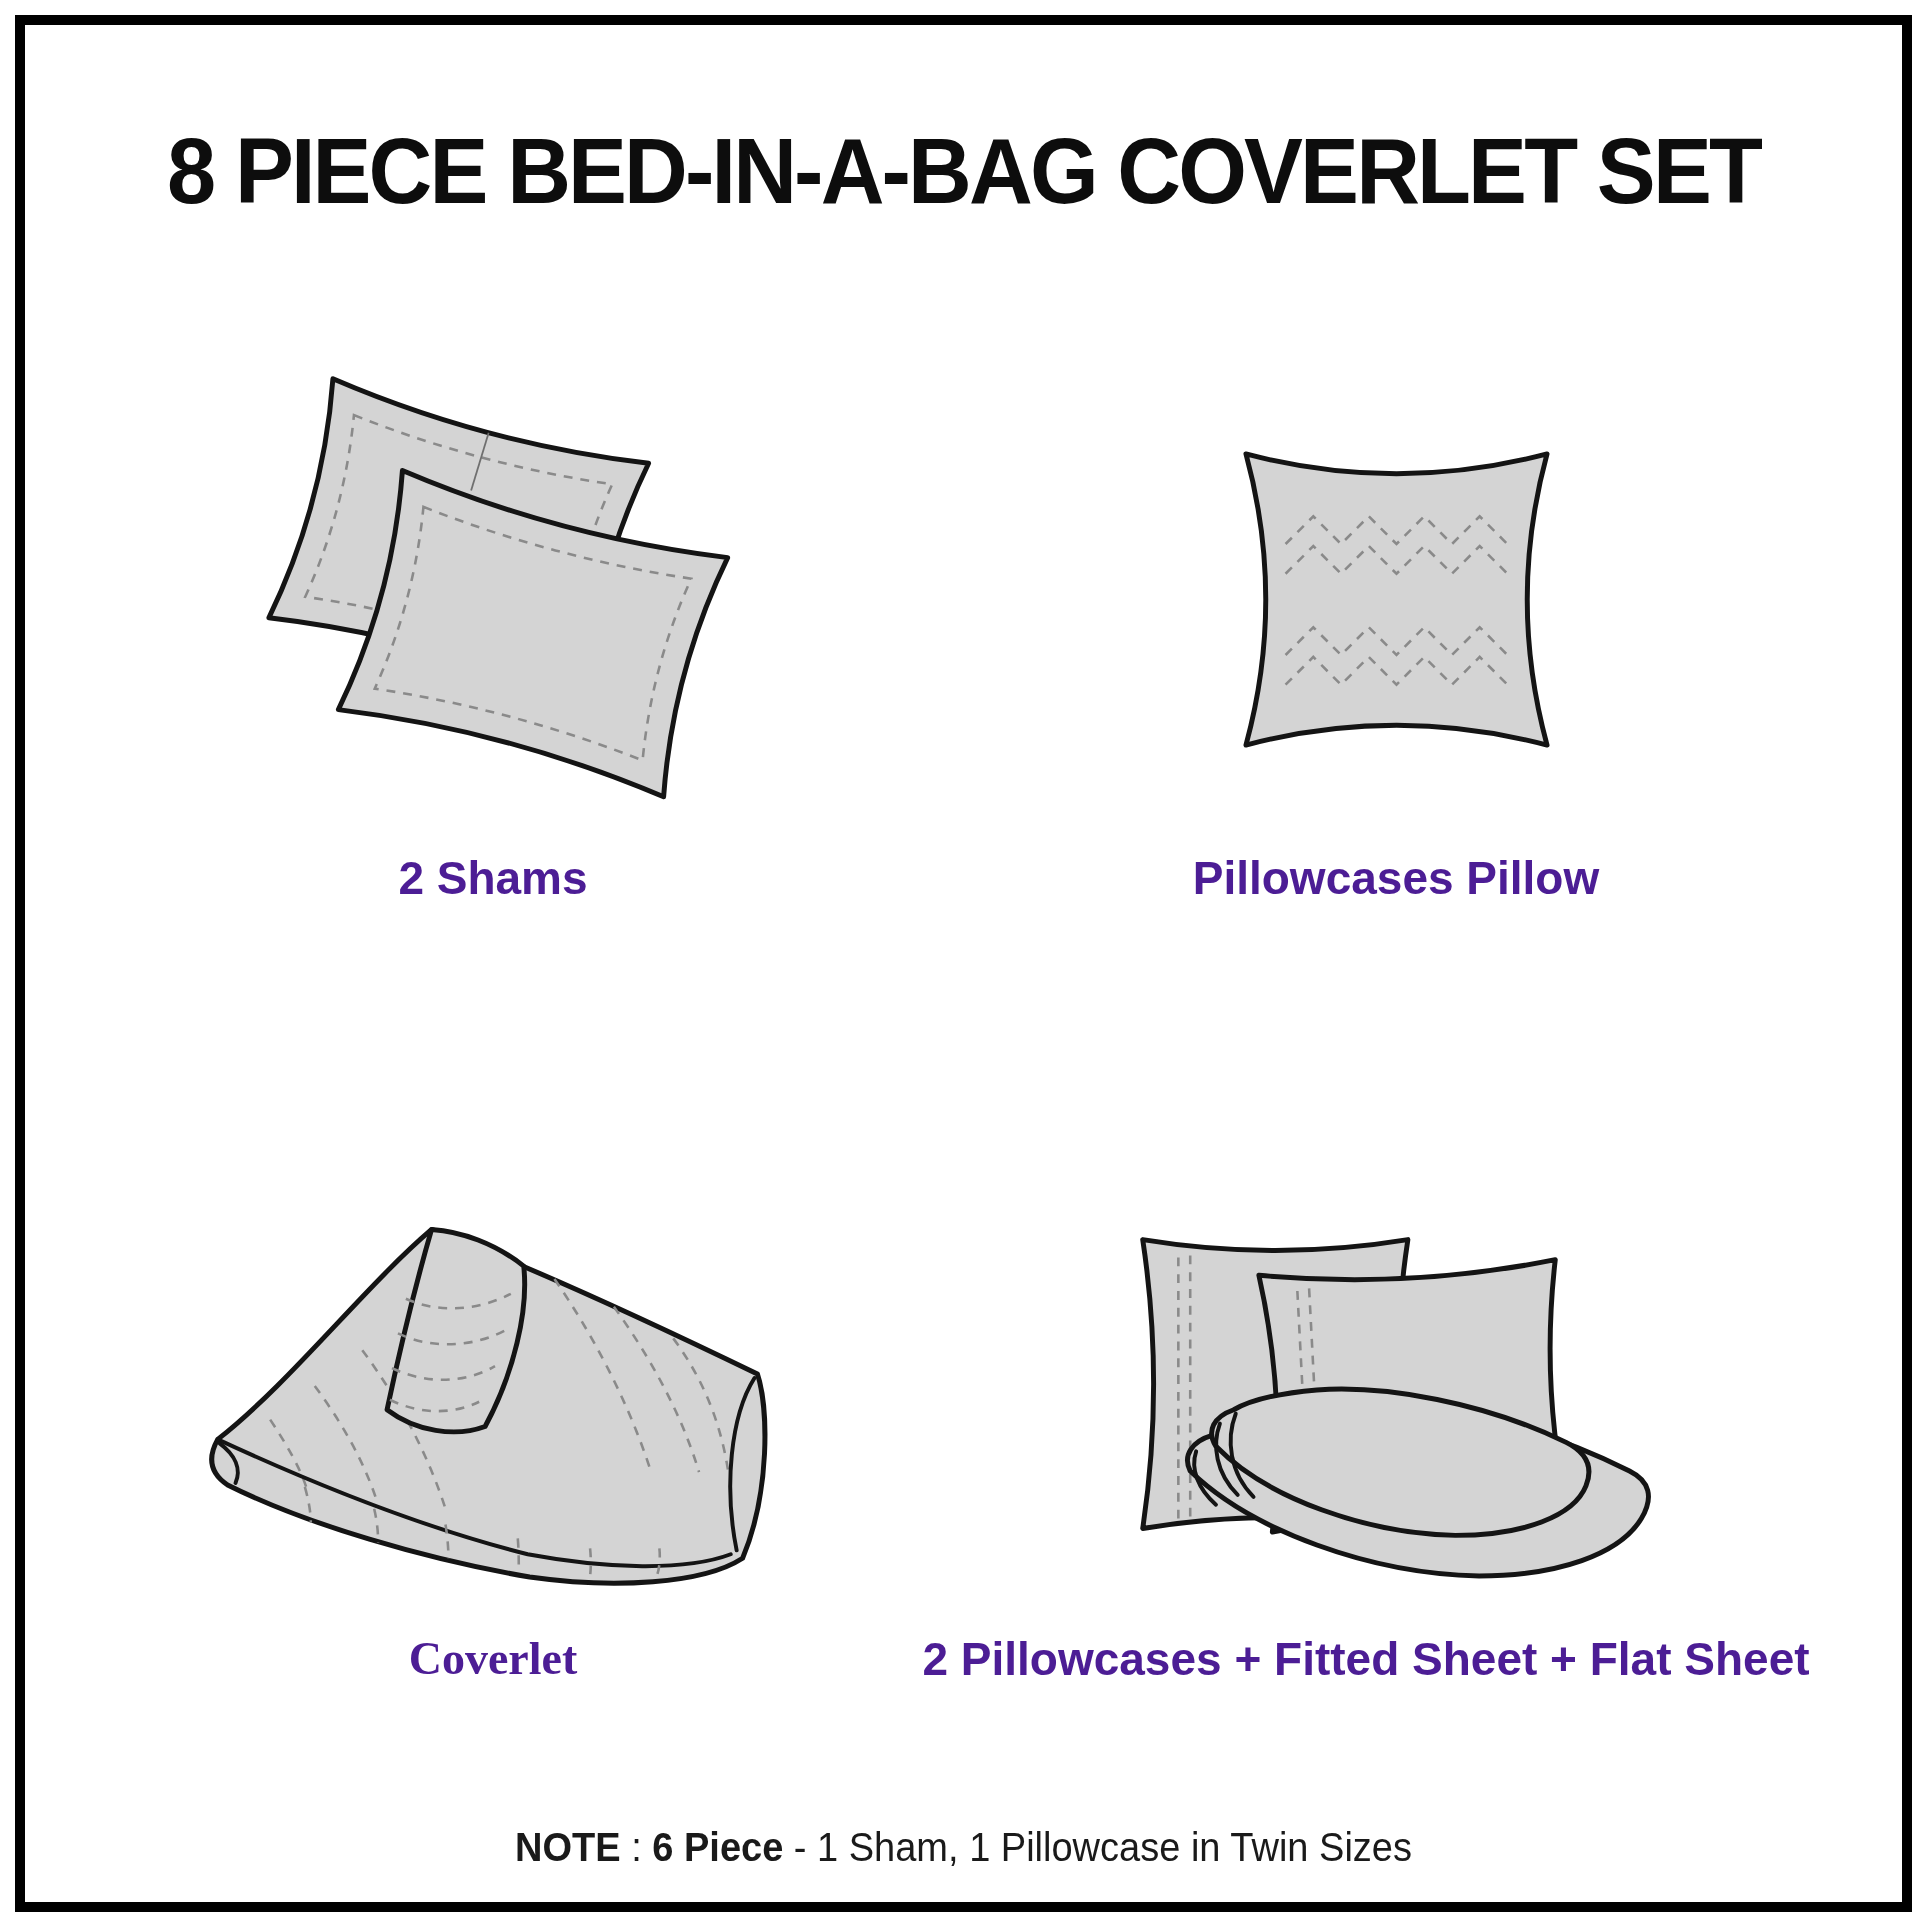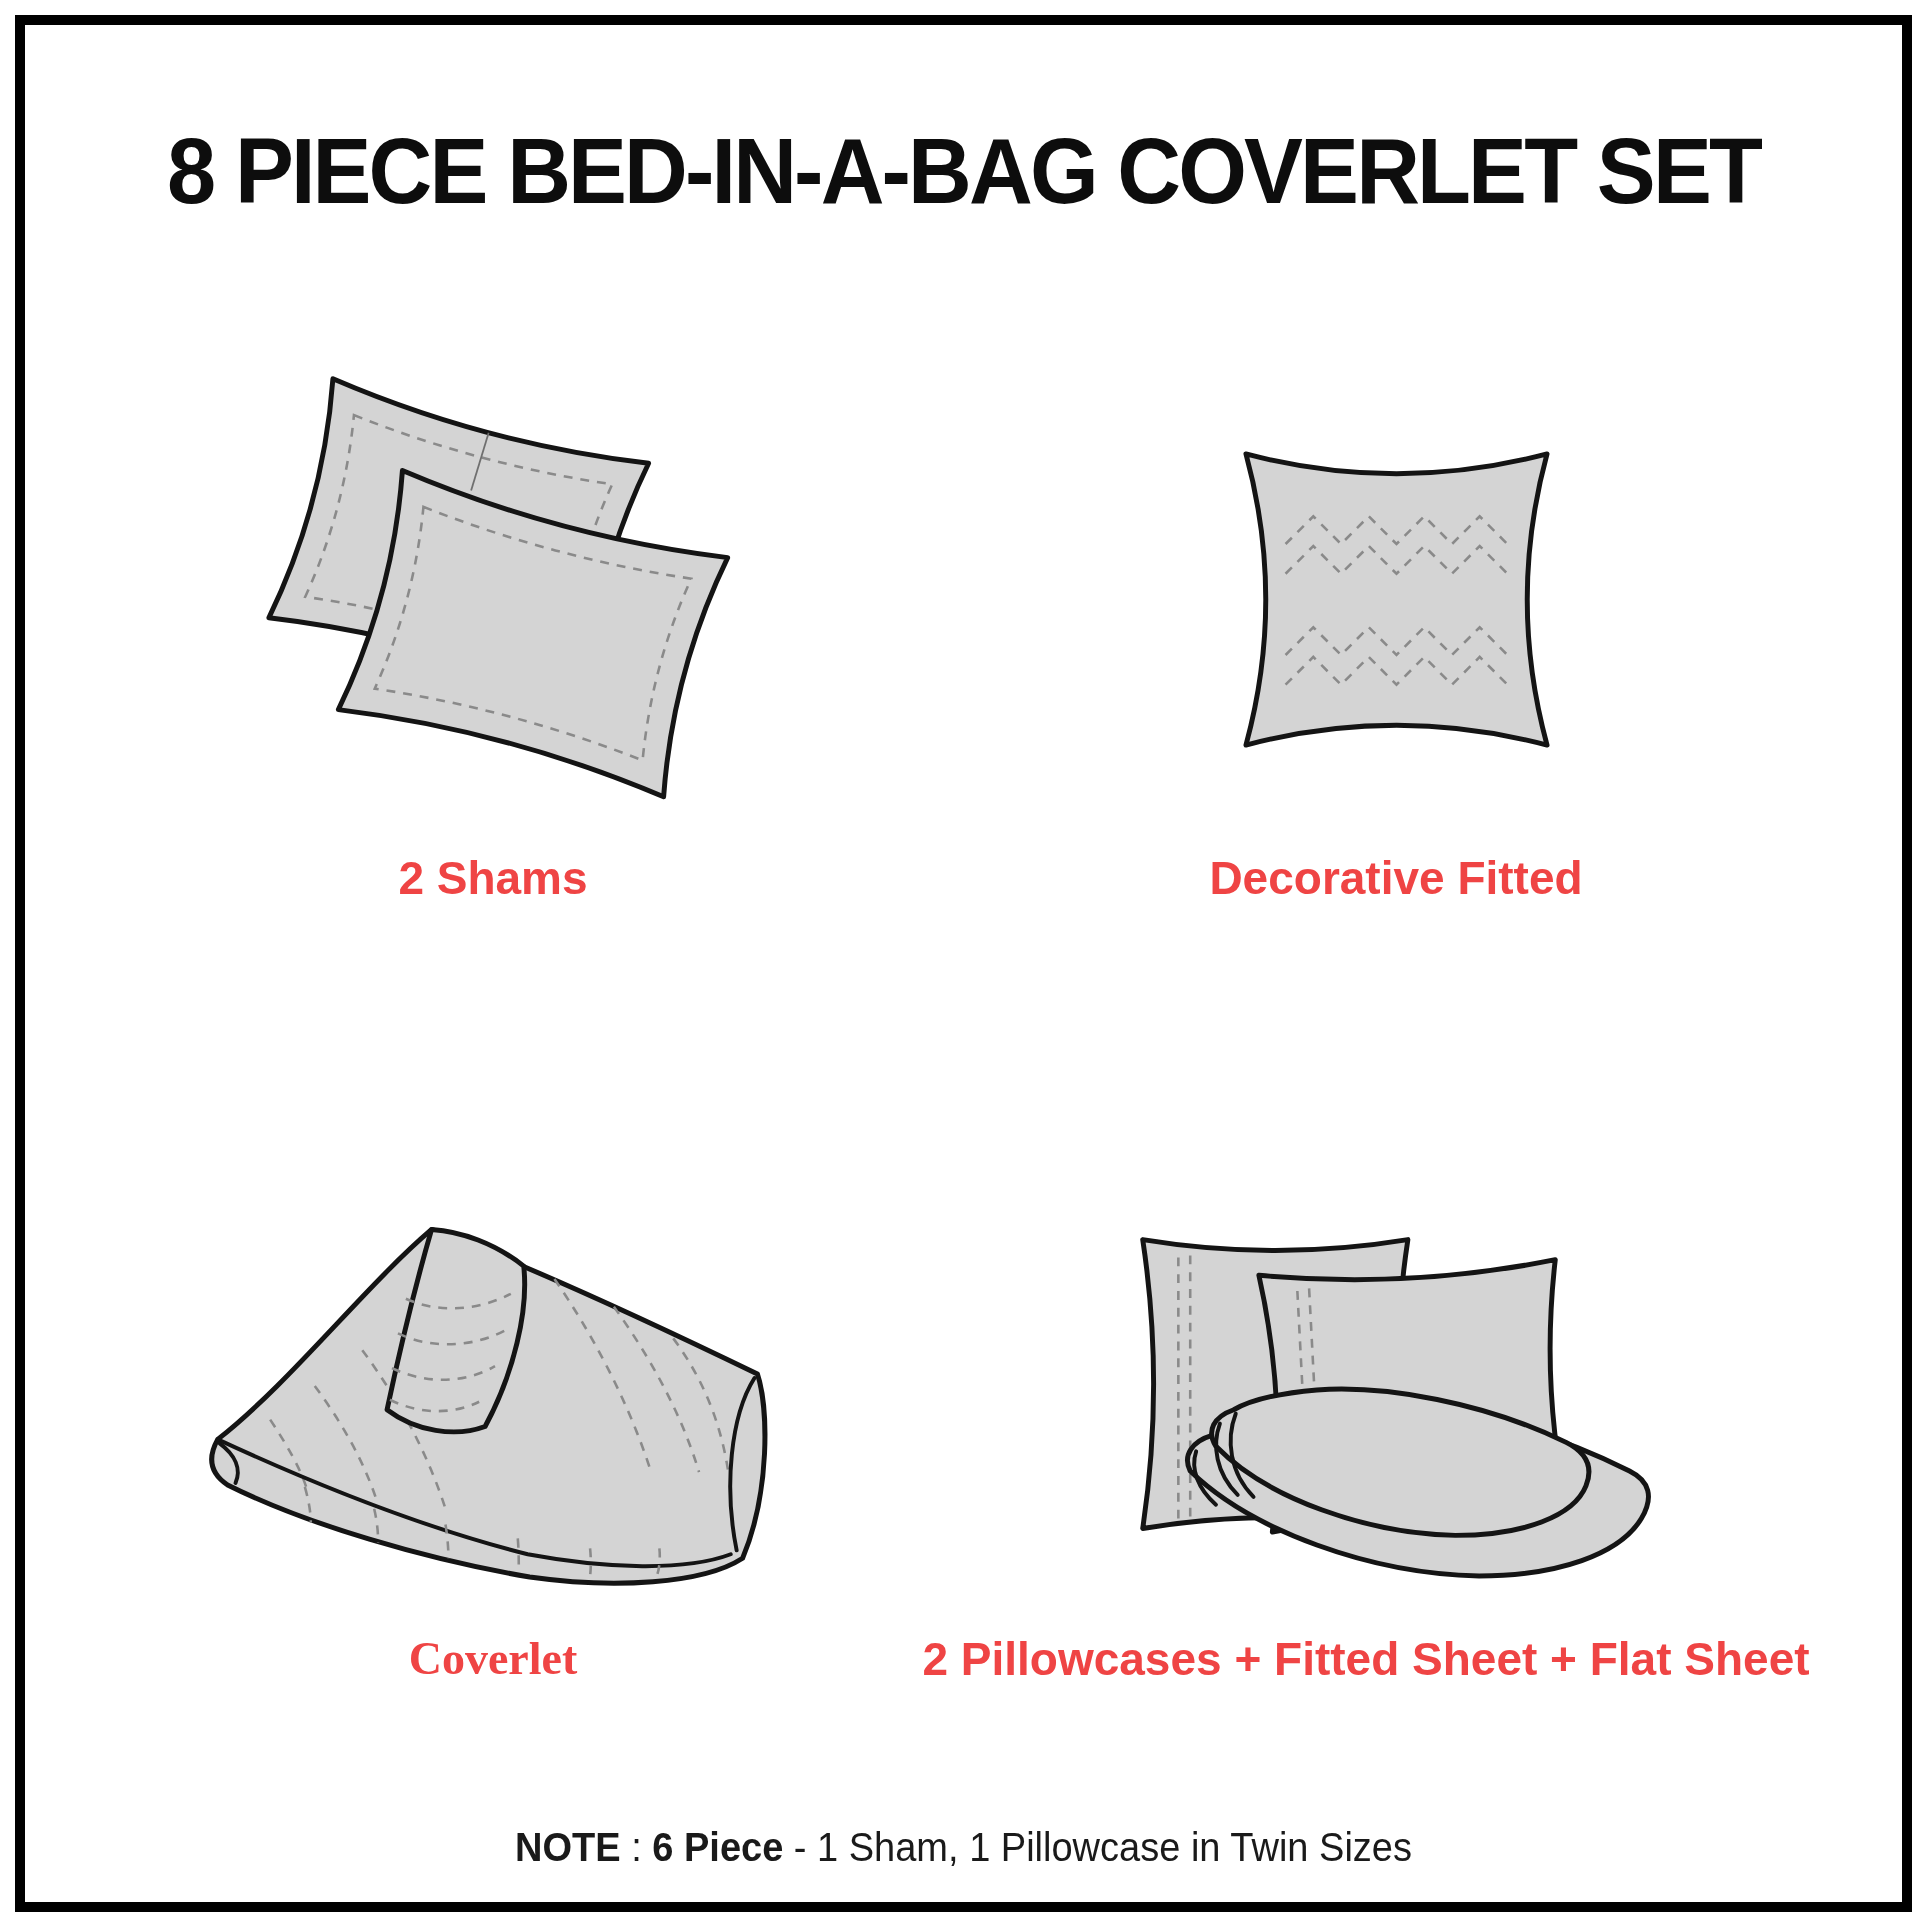--- a/index.html
+++ b/index.html
@@ -26,21 +26,21 @@
     transform:scaleX(0.96);
     white-space:nowrap;
     line-height:1;
   }
   .illus{position:absolute;}
   .item-label{
     position:absolute;
     text-align:center;
     font-size:46px;
     font-weight:700;
-    color:#ef4444;
+    color:#4c1d95;
     line-height:1.1;
     white-space:nowrap;
   }
   .note{
     position:absolute;
     left:0;width:100%;
     top:1825px;
     text-align:center;
     font-size:40px;
     color:#1a1a1a;
@@ -143,21 +143,21 @@
     <g>
       <path class="fabric" d="M 118,226 C 98,233 90,247 100,263 C 152,316 252,351 342,353
                                C 412,353 462,333 474,303 C 482,283 474,269 454,259
                                C 372,219 272,201 202,206 C 167,209 137,215 118,226 Z"></path>
       <path class="edge" d="M 104,240 C 96,262 100,290 122,312"></path>
       <path class="edge" d="M 120,230 C 110,256 114,290 138,314"></path>
     </g>
   </svg>
 
   <div class="item-label" style="left:186px;top:853px;width:614px;">2 Shams</div>
-  <div class="item-label" style="left:1119px;top:853px;width:554px;">Decorative Fitted</div>
+  <div class="item-label" style="left:1119px;top:853px;width:554px;">Pillowcases Pillow</div>
   <div class="item-label" style="left:186px;top:1634px;width:614px;font-family:Liberation Serif, serif;">Coverlet</div>
   <div class="item-label" style="left:891px;top:1634px;width:950px;">2 Pillowcases + Fitted Sheet + Flat Sheet</div>
 
   <div class="note">
     <span class="b">NOTE</span><span> : </span><span class="b">6 Piece</span><span> - 1 Sham, 1 Pillowcase in Twin Sizes</span>
   </div>
 
 </div>
 
 

